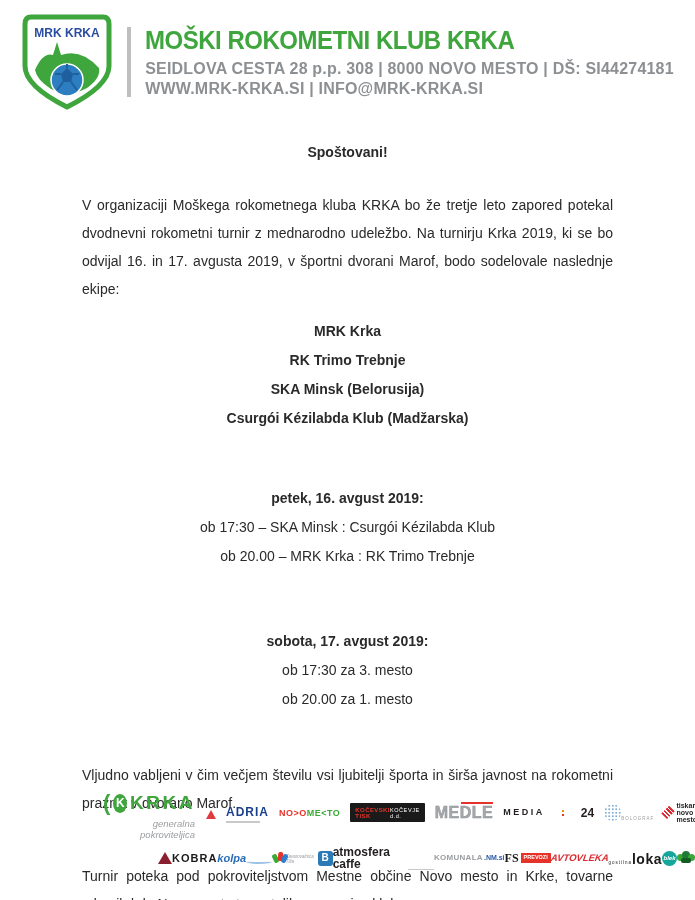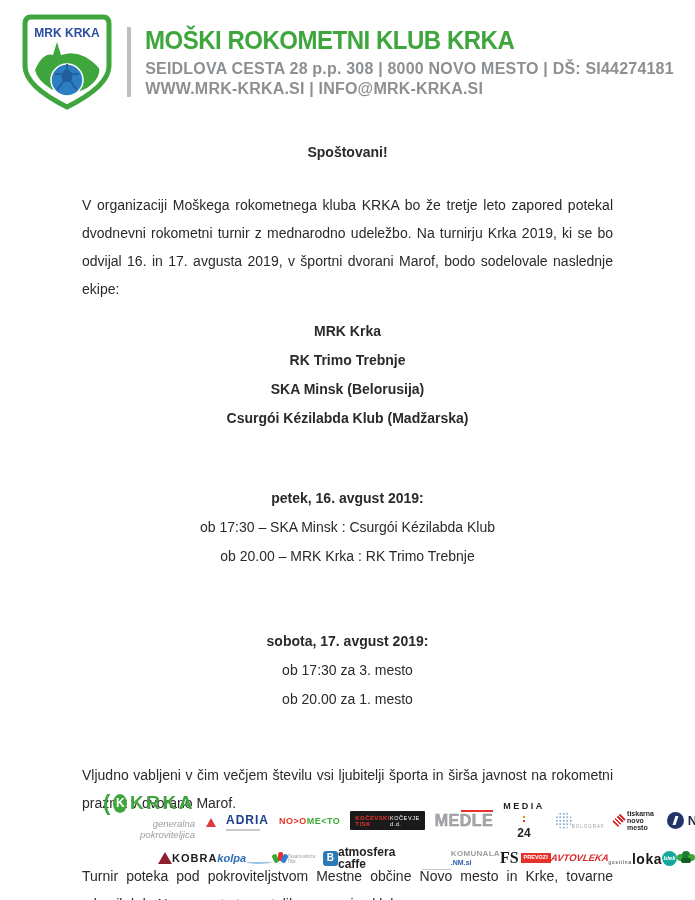--- a/index.html
+++ b/index.html
@@ -54,21 +54,21 @@
   .adria-word { color:#1b3f8f; font-weight:bold; font-size:12px; letter-spacing:1px; }
   .adria-bar { display:block; width:34px; height:2px; background:#c7c9cb; margin-top:2px; }
   .nm-top { color:#e6332a; font-weight:bold; font-size:9px; letter-spacing:0.5px; }
   .nm-bot { color:#3aa935; font-weight:bold; font-size:9px; letter-spacing:0.5px; margin-top:1px; }
   .kocevski { background:#1a1a1a; padding:3px 5px; border-radius:1px; }
   .koc-top { color:#e6332a; font-weight:bold; font-size:6px; letter-spacing:0.4px; }
   .koc-bot { color:#ffffff; font-size:5.5px; margin-top:2px; letter-spacing:0.6px; }
   .medle { position:relative; color:#a7a9ac; font-weight:bold; font-size:16px; letter-spacing:0.5px;
            -webkit-text-stroke:0.5px #8d9093; }
   .medle-line { position:absolute; top:-3px; right:0; width:55%; height:2px; background:#e6332a; }
-  .media24 { flex-direction:column; align-items:center; gap:5px; }
+  .media24 { flex-direction:row; align-items:center; gap:17px; }
   .media-word { color:#231f20; font-size:9px; letter-spacing:2.5px; font-weight:bold; }
   .media-dots { width:2px; height:2px; background:#f39200; box-shadow:0 4px 0 #e6332a; margin-bottom:4px; }
   .media-num { color:#231f20; font-size:12px; font-weight:bold; }
   .bolograf-circle { width:17px; height:17px; border-radius:50%;
        background-image:radial-gradient(circle, rgba(122,170,210,0.95) 1px, transparent 1.2px);
        background-size:3.5px 3.5px; }
   .bolograf-word { color:#9b9da0; font-size:4.5px; letter-spacing:1px; margin-top:3px; }
   .tiskarna { flex-direction:row; gap:4px; align-items:center; }
   .tisk-diamond { width:11px; height:11px; transform:rotate(45deg);
        background:repeating-linear-gradient(0deg,#d92b2f 0 2px,#ffffff 2px 3px); }
@@ -88,25 +88,25 @@
   .tilia-leaf { position:relative; width:16px; height:12px; }
   .tilia-leaf span { position:absolute; width:5px; height:9px; border-radius:2px; }
   .tilia-leaf .l1 { left:1px; top:2px; background:#3aa935; transform:rotate(-25deg); }
   .tilia-leaf .l2 { left:6px; top:0; background:#e6332a; transform:rotate(5deg); }
   .tilia-leaf .l3 { left:10px; top:2px; background:#2d7dd2; transform:rotate(28deg); }
   .tilia-word { color:#9b9da0; font-style:italic; font-size:4.5px; margin-top:2px; }
   .bsquare { width:15px; height:15px; background:#2a7ab8; border-radius:3px; color:#ffffff;
              font-weight:bold; font-size:10px; display:flex; align-items:center; justify-content:center; }
   .atmosfera { color:#231f20; font-weight:bold; font-size:12px; }
   .atmo-bar { display:block; width:30px; height:1.5px; background:#c7c9cb; margin-top:2px; }
-  .komunala { flex-direction:column; gap:1px; align-items:baseline; }
+  .komunala { flex-direction:row; gap:1px; align-items:baseline; }
   .komu-main { color:#9b9da0; font-weight:bold; font-size:8px; letter-spacing:0.3px; }
   .komu-suffix { color:#2d5ba8; font-weight:bold; font-size:7px; }
   .fs { flex-direction:row; gap:2px; align-items:center; }
-  .fs-main { font-family:"Liberation Serif", serif; font-weight:bold; font-size:16px; color:#1a1a1a; }
+  .fs-main { font-family:"Liberation Serif", serif; font-weight:bold; font-size:12px; color:#1a1a1a; }
   .fs-box { background:#e6332a; color:#ffffff; font-weight:bold; font-size:5.5px; padding:2px 3px; }
   .avtovleka { color:#d92b2f; font-weight:bold; font-style:italic; font-size:9.5px; transform:skewX(-8deg); }
   .loka-top { color:#1a1a1a; font-size:4.5px; letter-spacing:1px; }
   .loka-main { color:#1a1a1a; font-weight:bold; font-size:14px; letter-spacing:0.5px; margin-top:1px; }
   .blek-circle { width:15px; height:15px; border-radius:50%; background:#16a79c; color:#ffffff;
                  font-style:italic; font-weight:bold; font-size:6px; display:flex; align-items:center; justify-content:center; }
   .wreath { position:relative; width:18px; height:14px; }
   .wreath span { position:absolute; border-radius:50%; }
   .wreath .w1 { left:0; top:3px; width:7px; height:7px; background:#3aa935; }
   .wreath .w2 { left:5px; top:0; width:8px; height:8px; background:#1f7a33; }

